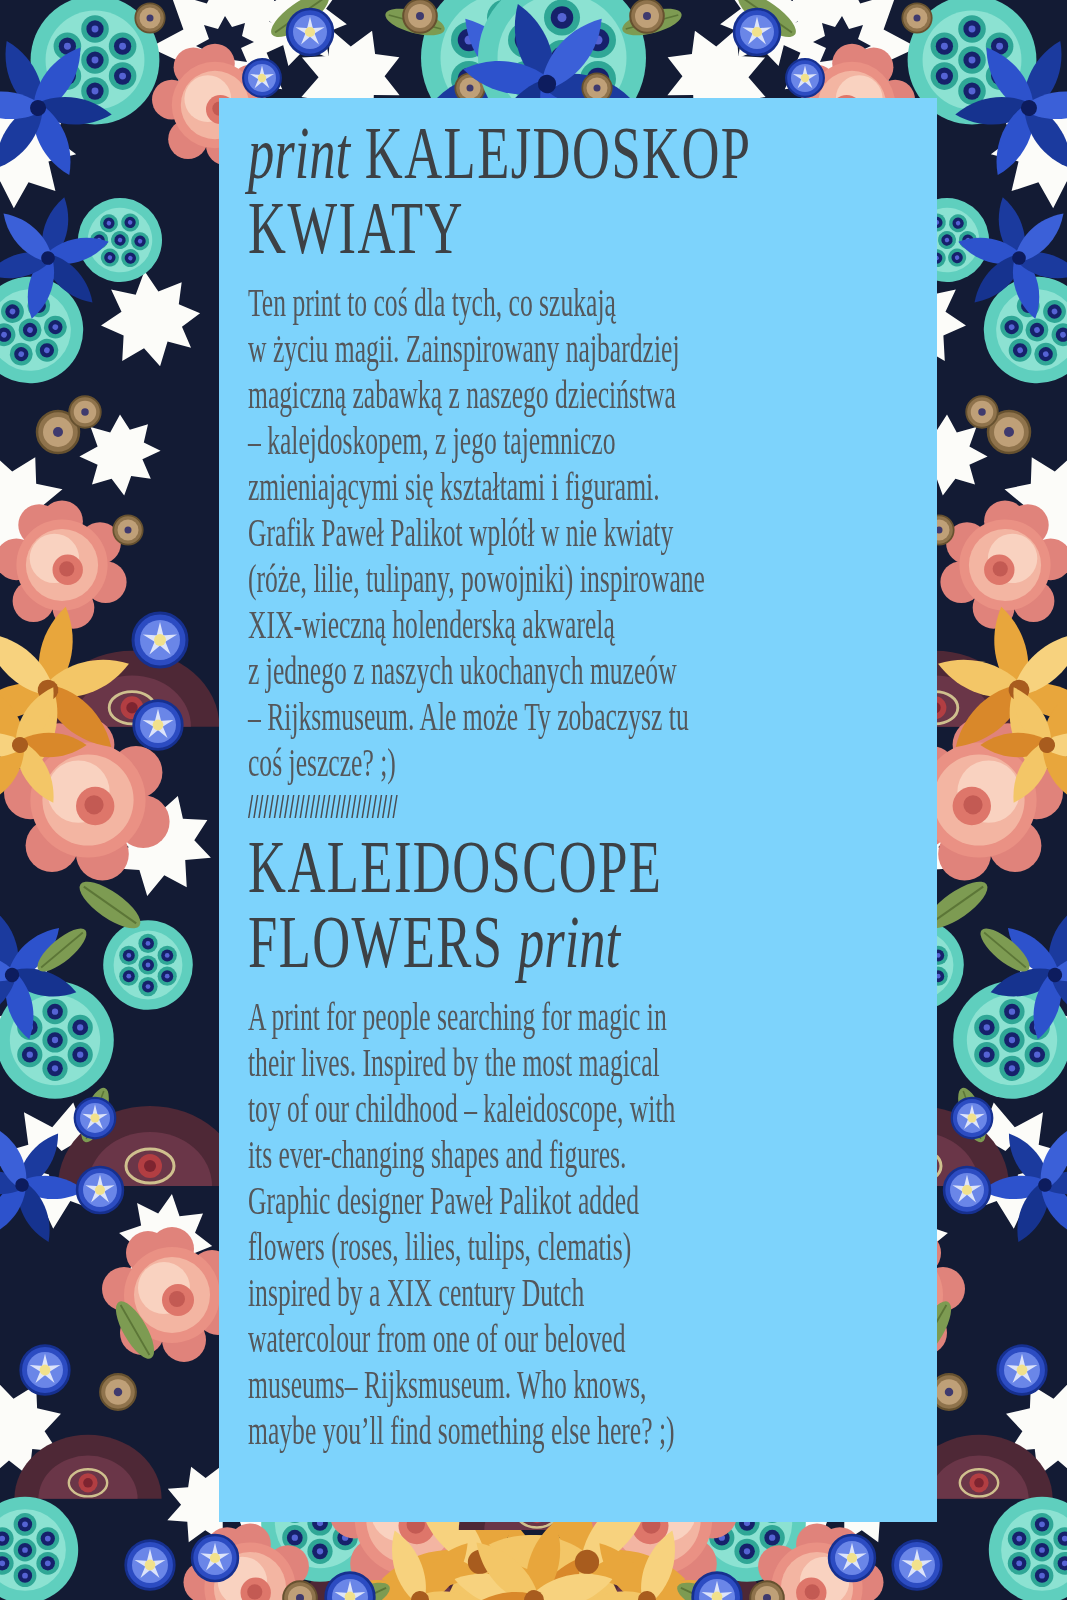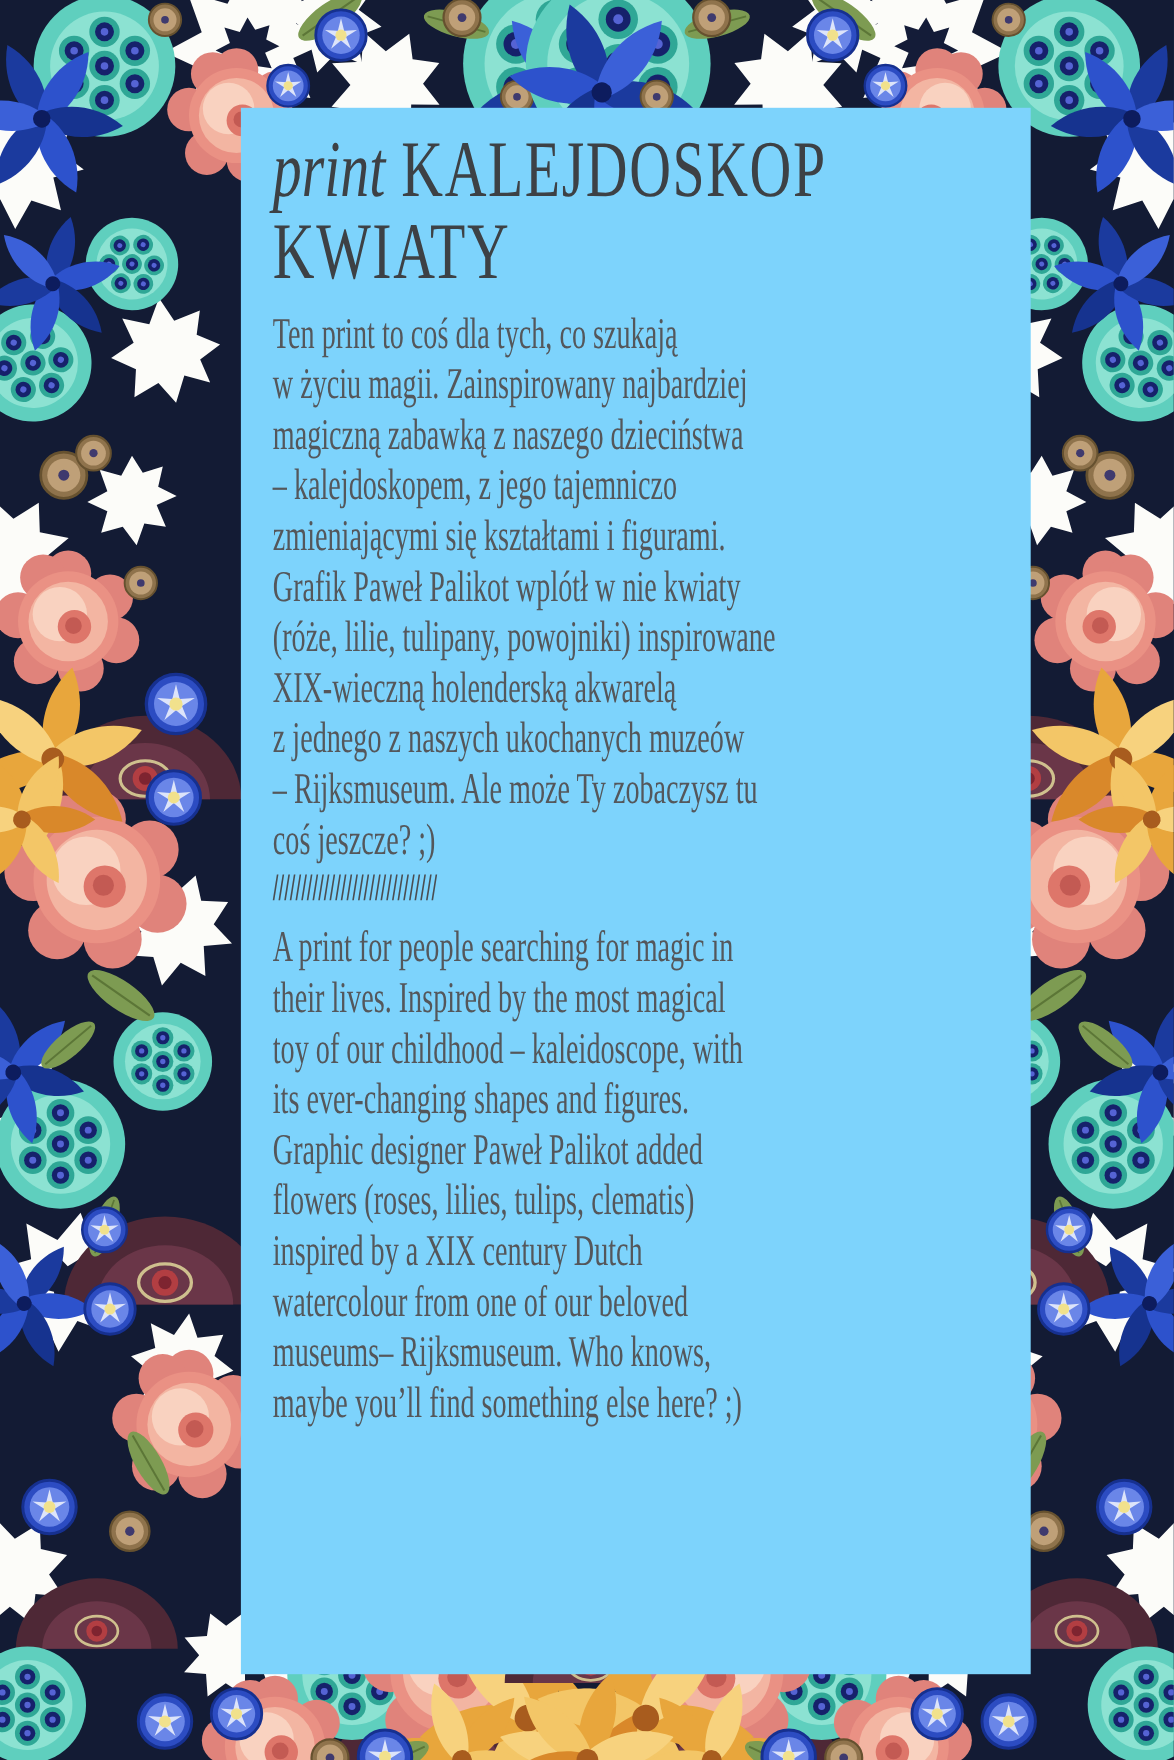--- a/index.html
+++ b/index.html
@@ -228,20 +228,24 @@
         <div>Grafik Paweł Palikot wplótł w nie kwiaty</div>
         <div>(róże, lilie, tulipany, powojniki) inspirowane</div>
         <div>XIX-wieczną holenderską akwarelą</div>
         <div>z jednego z naszych ukochanych muzeów</div>
         <div>– Rijksmuseum. Ale może Ty zobaczysz tu</div>
         <div>coś jeszcze? ;)</div>
       </div>
 
     <div class="divider">/////////////////////////////</div>
 
+    <div class="h-block">
+      <div class="h-line"><span>KALEIDOSCOPE</span></div>
+      <div class="h-line"><span>FLOWERS</span> <span class="it">print</span></div>
+    </div>
 
     <div class="body-text">
         <div>A print for people searching for magic in</div>
         <div>their lives. Inspired by the most magical</div>
         <div>toy of our childhood – kaleidoscope, with</div>
         <div>its ever-changing shapes and figures.</div>
         <div>Graphic designer Paweł Palikot added</div>
         <div>flowers (roses, lilies, tulips, clematis)</div>
         <div>inspired by a XIX century Dutch</div>
         <div>watercolour from one of our beloved</div>

